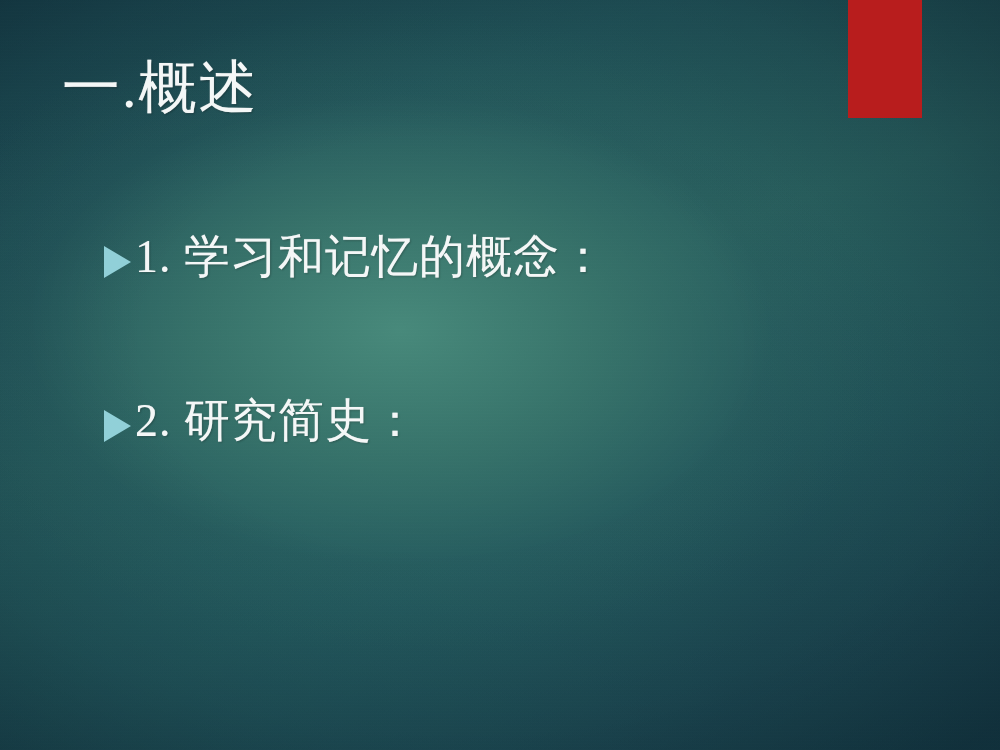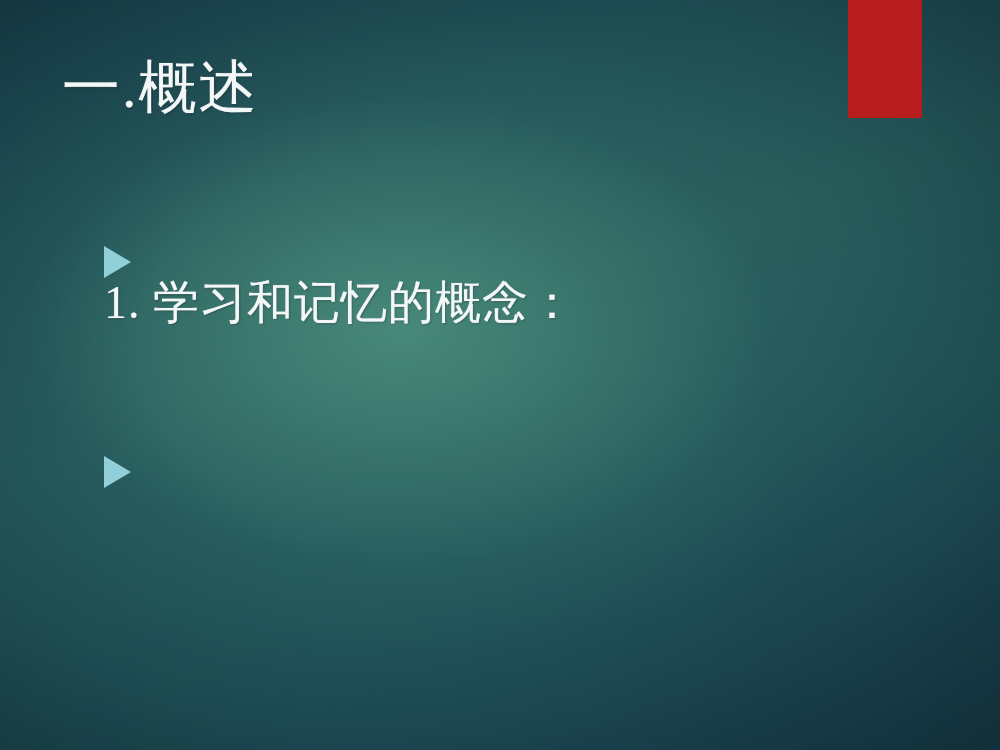--- a/index.html
+++ b/index.html
@@ -92,21 +92,20 @@
     position: absolute;
     left: 104px;
     top: 232px;
     width: 820px;
   }
 
   .bullet-row {
     display: flex;
     align-items: flex-start;
     white-space: nowrap;
-    flex-direction: column;
   }
 
   .bullet-row + .bullet-row {
     margin-top: 114px;
   }
 
   .bullet-marker {
     flex: 0 0 auto;
     width: 0;
     height: 0;
@@ -142,17 +141,18 @@
 
   <div id="bullets">
 
     <div class="bullet-row">
       <span class="bullet-marker"></span>
       <span class="bullet-text">1. 学习和记忆的概念：</span>
     </div>
 
     <div class="bullet-row">
       <span class="bullet-marker"></span>
+      <span class="bullet-text">2. 研究简史：</span>
     </div>
 
   </div>
 
 </div>
 
 </body></html>

